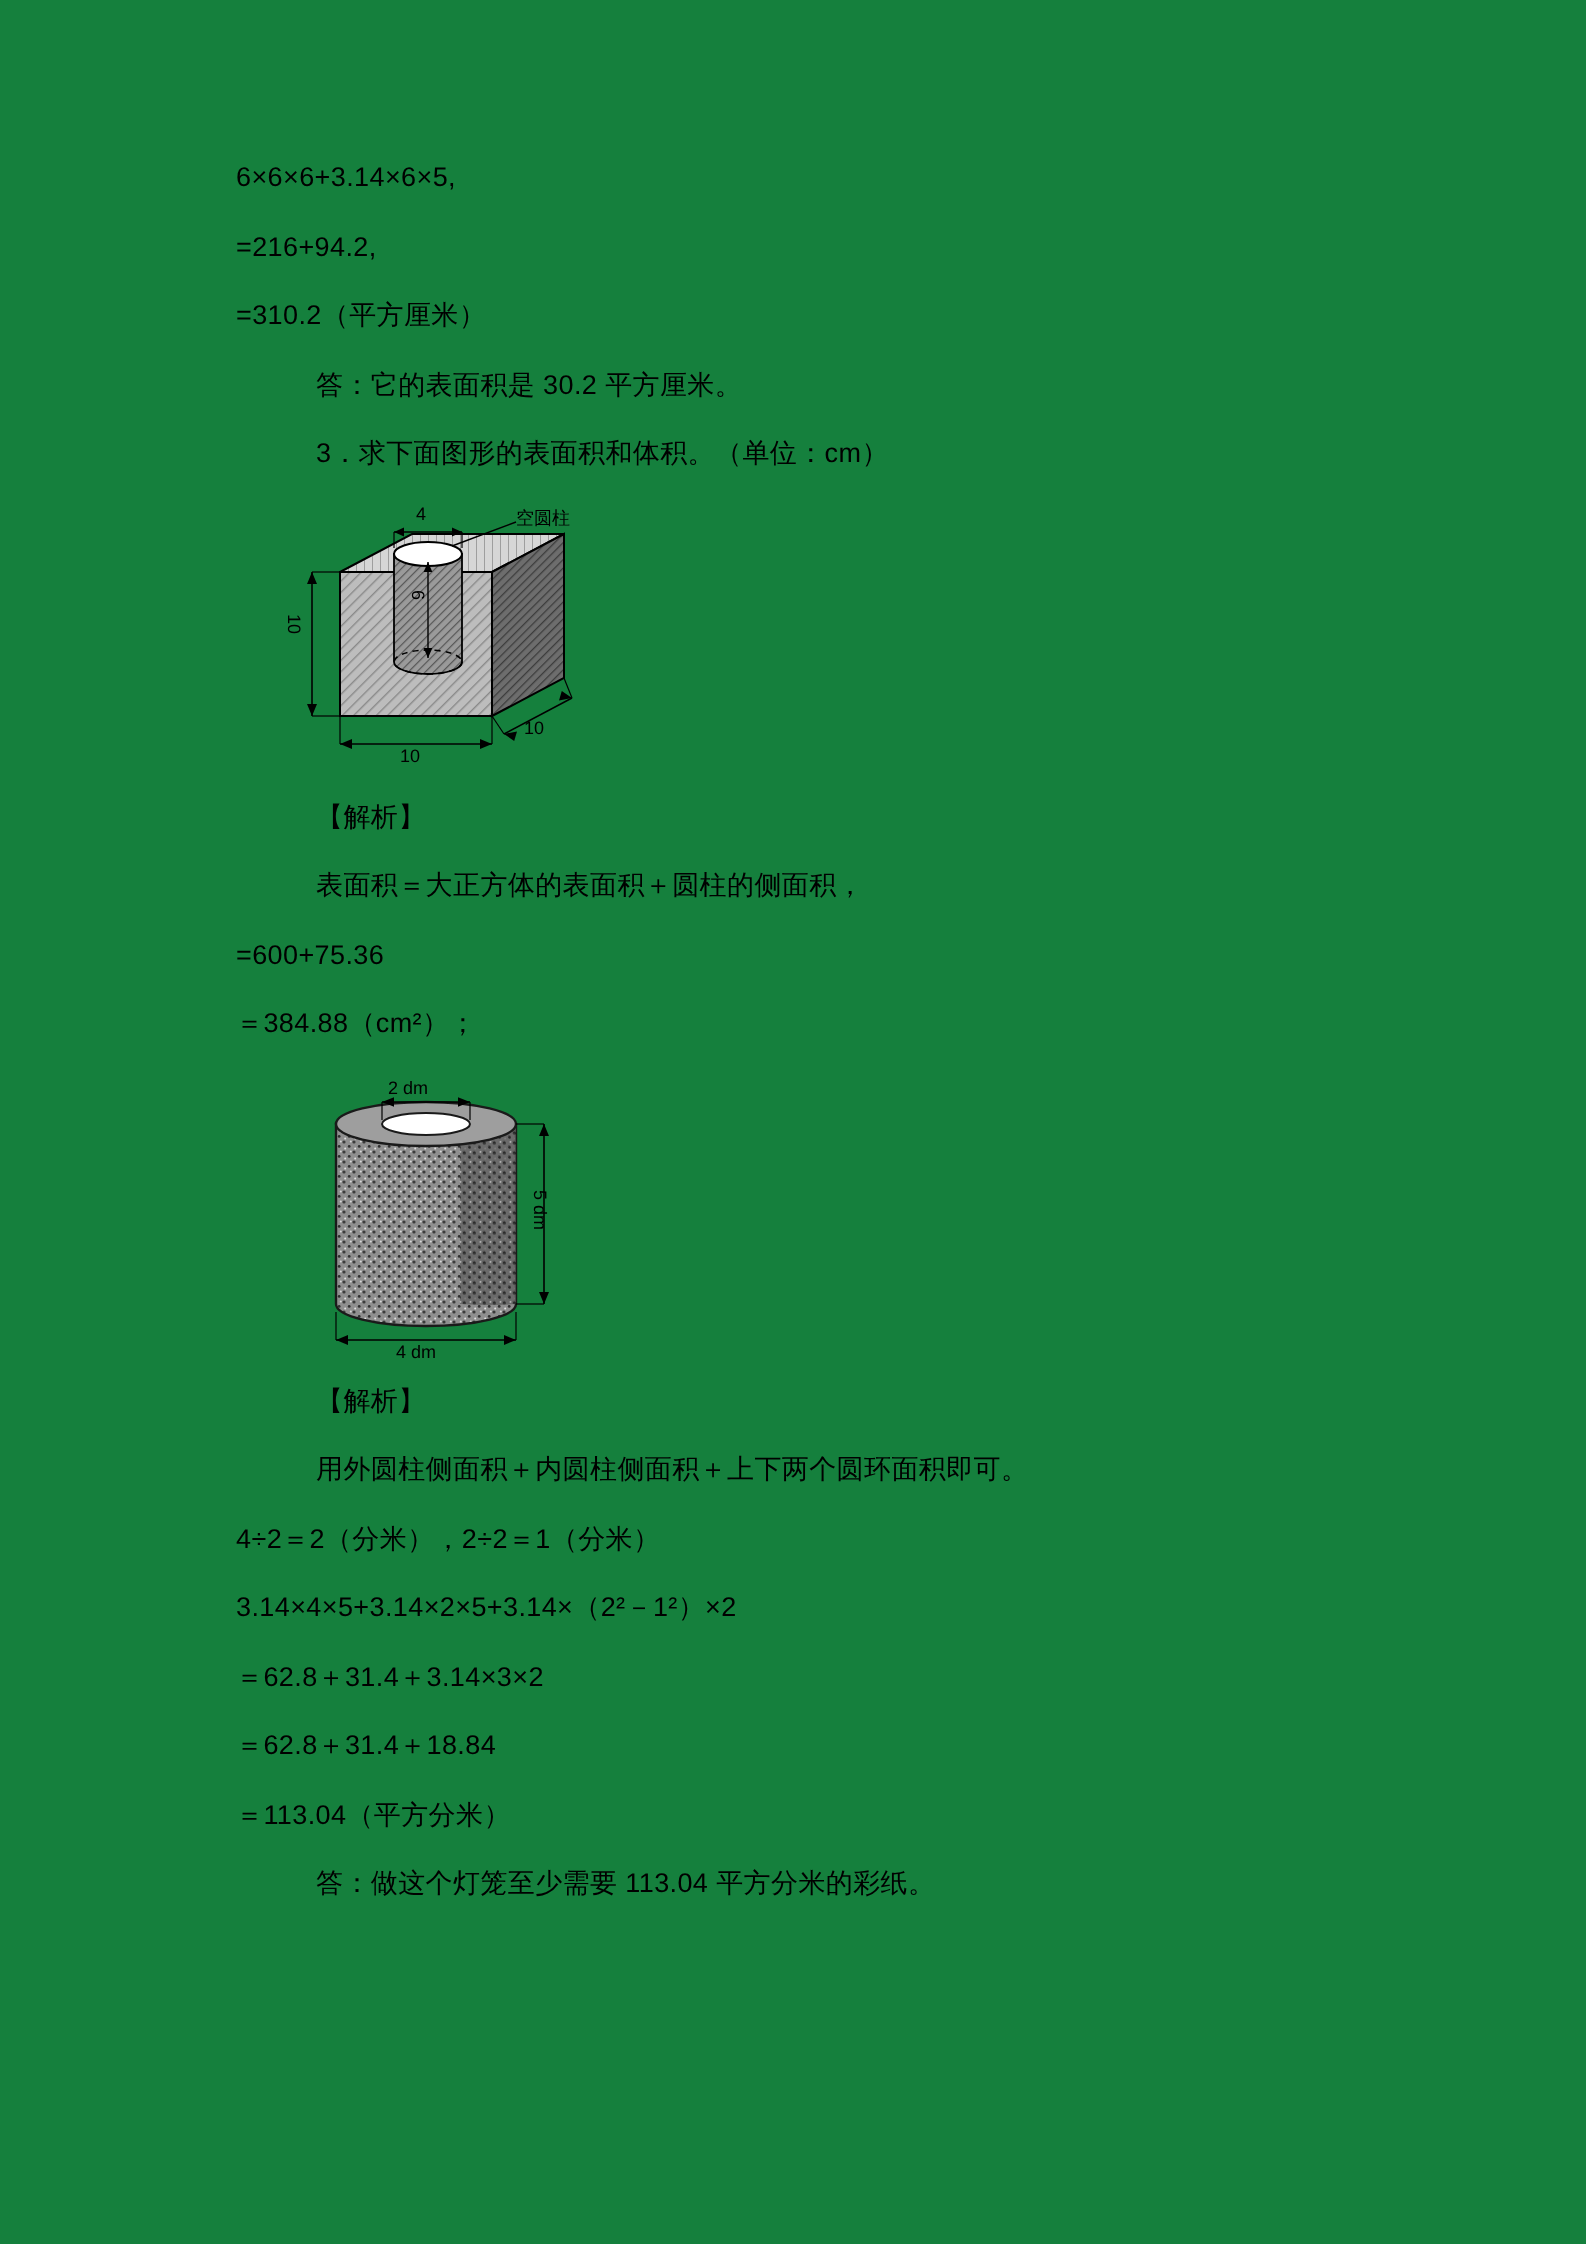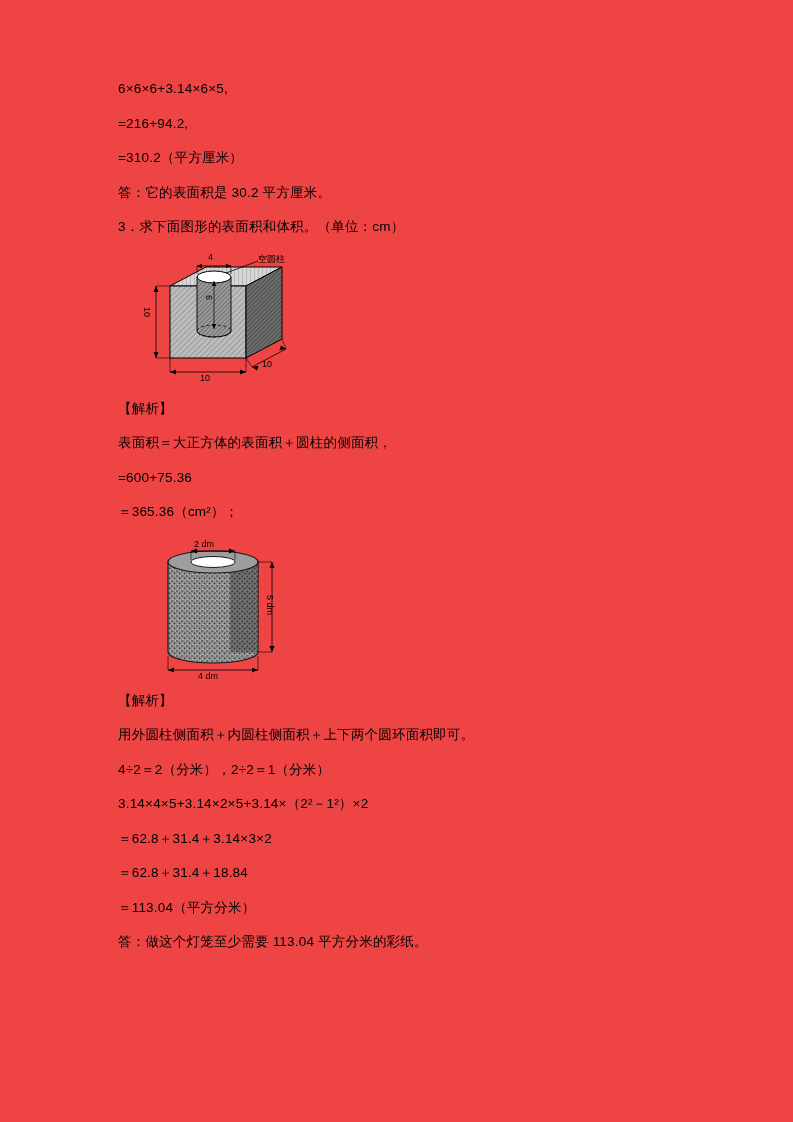--- a/index.html
+++ b/index.html
@@ -14,38 +14,39 @@
     color: #000000;
     position: relative;
     overflow: hidden;
   }
   .page {
     position: absolute;
     left: 0;
     top: 0;
     width: 793px;
     height: 1122px;
-    background: #ef4444;
+    background: #15803d;
     text-decoration: underline;
   }
   .content {
     position: absolute;
     left: 118px;
     top: 82px;
     width: 560px;
   }
   .line {
     font-size: 13.5px;
     line-height: 1.0;
     margin: 0 0 21px 0;
     white-space: pre-wrap;
     letter-spacing: 0.2px;
   }
   .line.cn {
     font-size: 13.5px;
+    margin-left: 40px;
   }
   .tight {
     margin-bottom: 19px;
   }
   
   .fig1 {
     position: relative;
     width: 300px;
     height: 135px;
     margin: 4px 0 14px 16px;
@@ -148,21 +149,21 @@
       <span class="figlabel" style="left:74px; top:-1px;">4</span>
       <span class="figlabel vert" style="left:70px; top:42px;">6</span>
       <span class="figlabel vert" style="left:8px; top:54px;">10</span>
       <span class="figlabel" style="left:66px; top:120px;">10</span>
       <span class="figlabel" style="left:128px; top:106px;">10</span>
     </div>
 
     <div class="line cn">【解析】</div>
     <div class="line cn">表面积＝大正方体的表面积＋圆柱的侧面积，</div>
     <div class="line">=600+75.36</div>
-    <div class="line">＝365.36（cm²）；</div>
+    <div class="line">＝384.88（cm²）；</div>
 
     <div class="fig2">
       <svg width="240" height="140" viewBox="0 0 240 140">
         <defs>
           <pattern id="speck" width="5" height="5" patternUnits="userSpaceOnUse">
             <rect width="5" height="5" fill="#8f8f8f"></rect>
             <circle cx="1" cy="1" r="0.8" fill="#3a3a3a"></circle>
             <circle cx="3.6" cy="3.2" r="0.7" fill="#2e2e2e"></circle>
             <circle cx="4.4" cy="0.8" r="0.5" fill="#d8d8d8"></circle>
             <circle cx="1.6" cy="4.2" r="0.5" fill="#e2e2e2"></circle>

